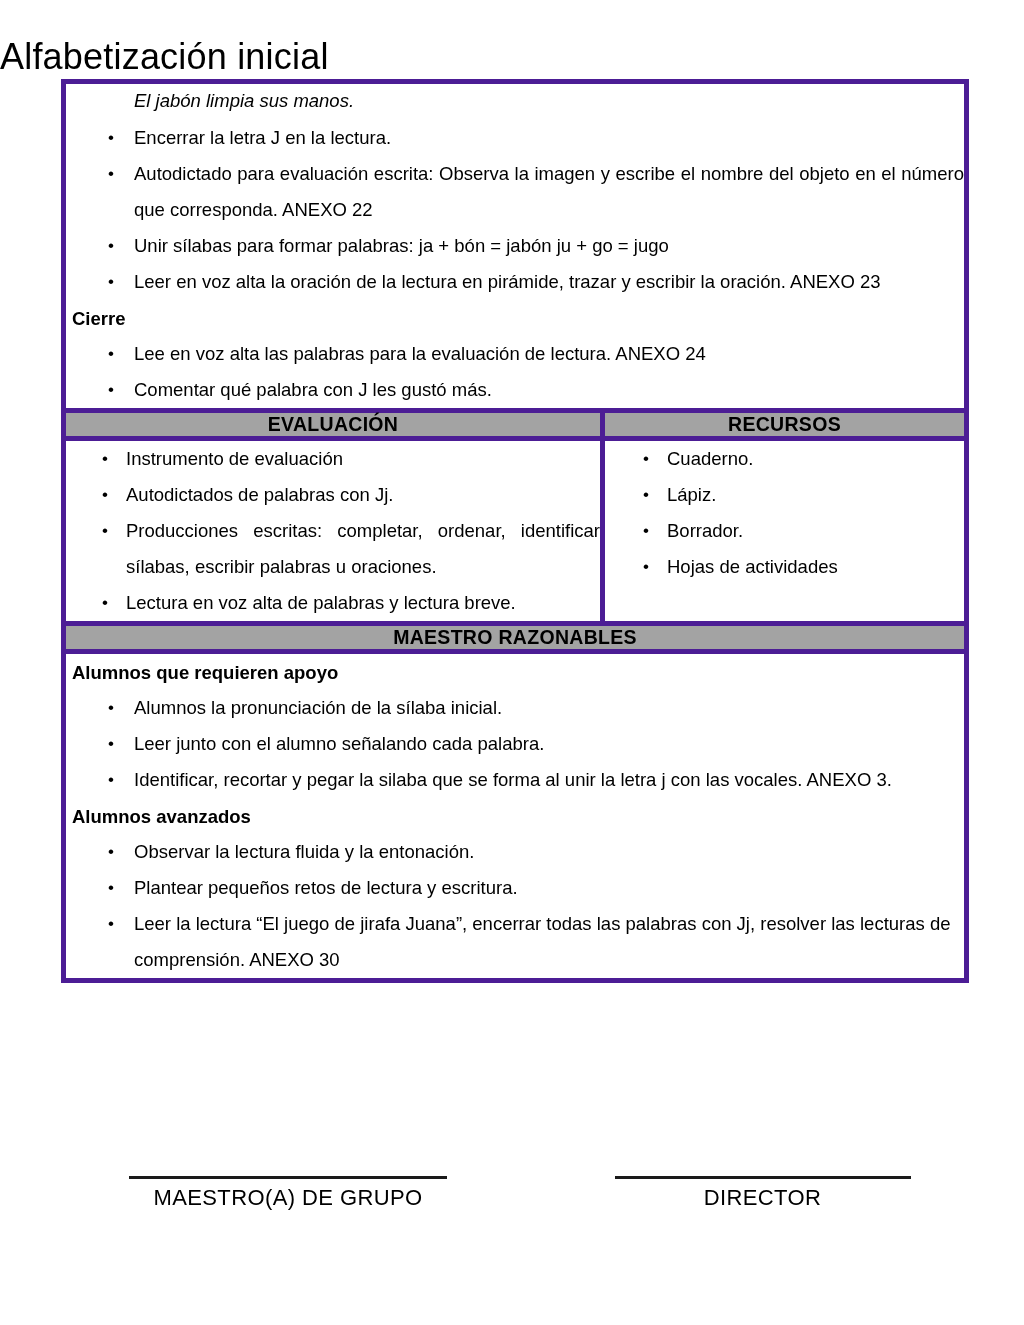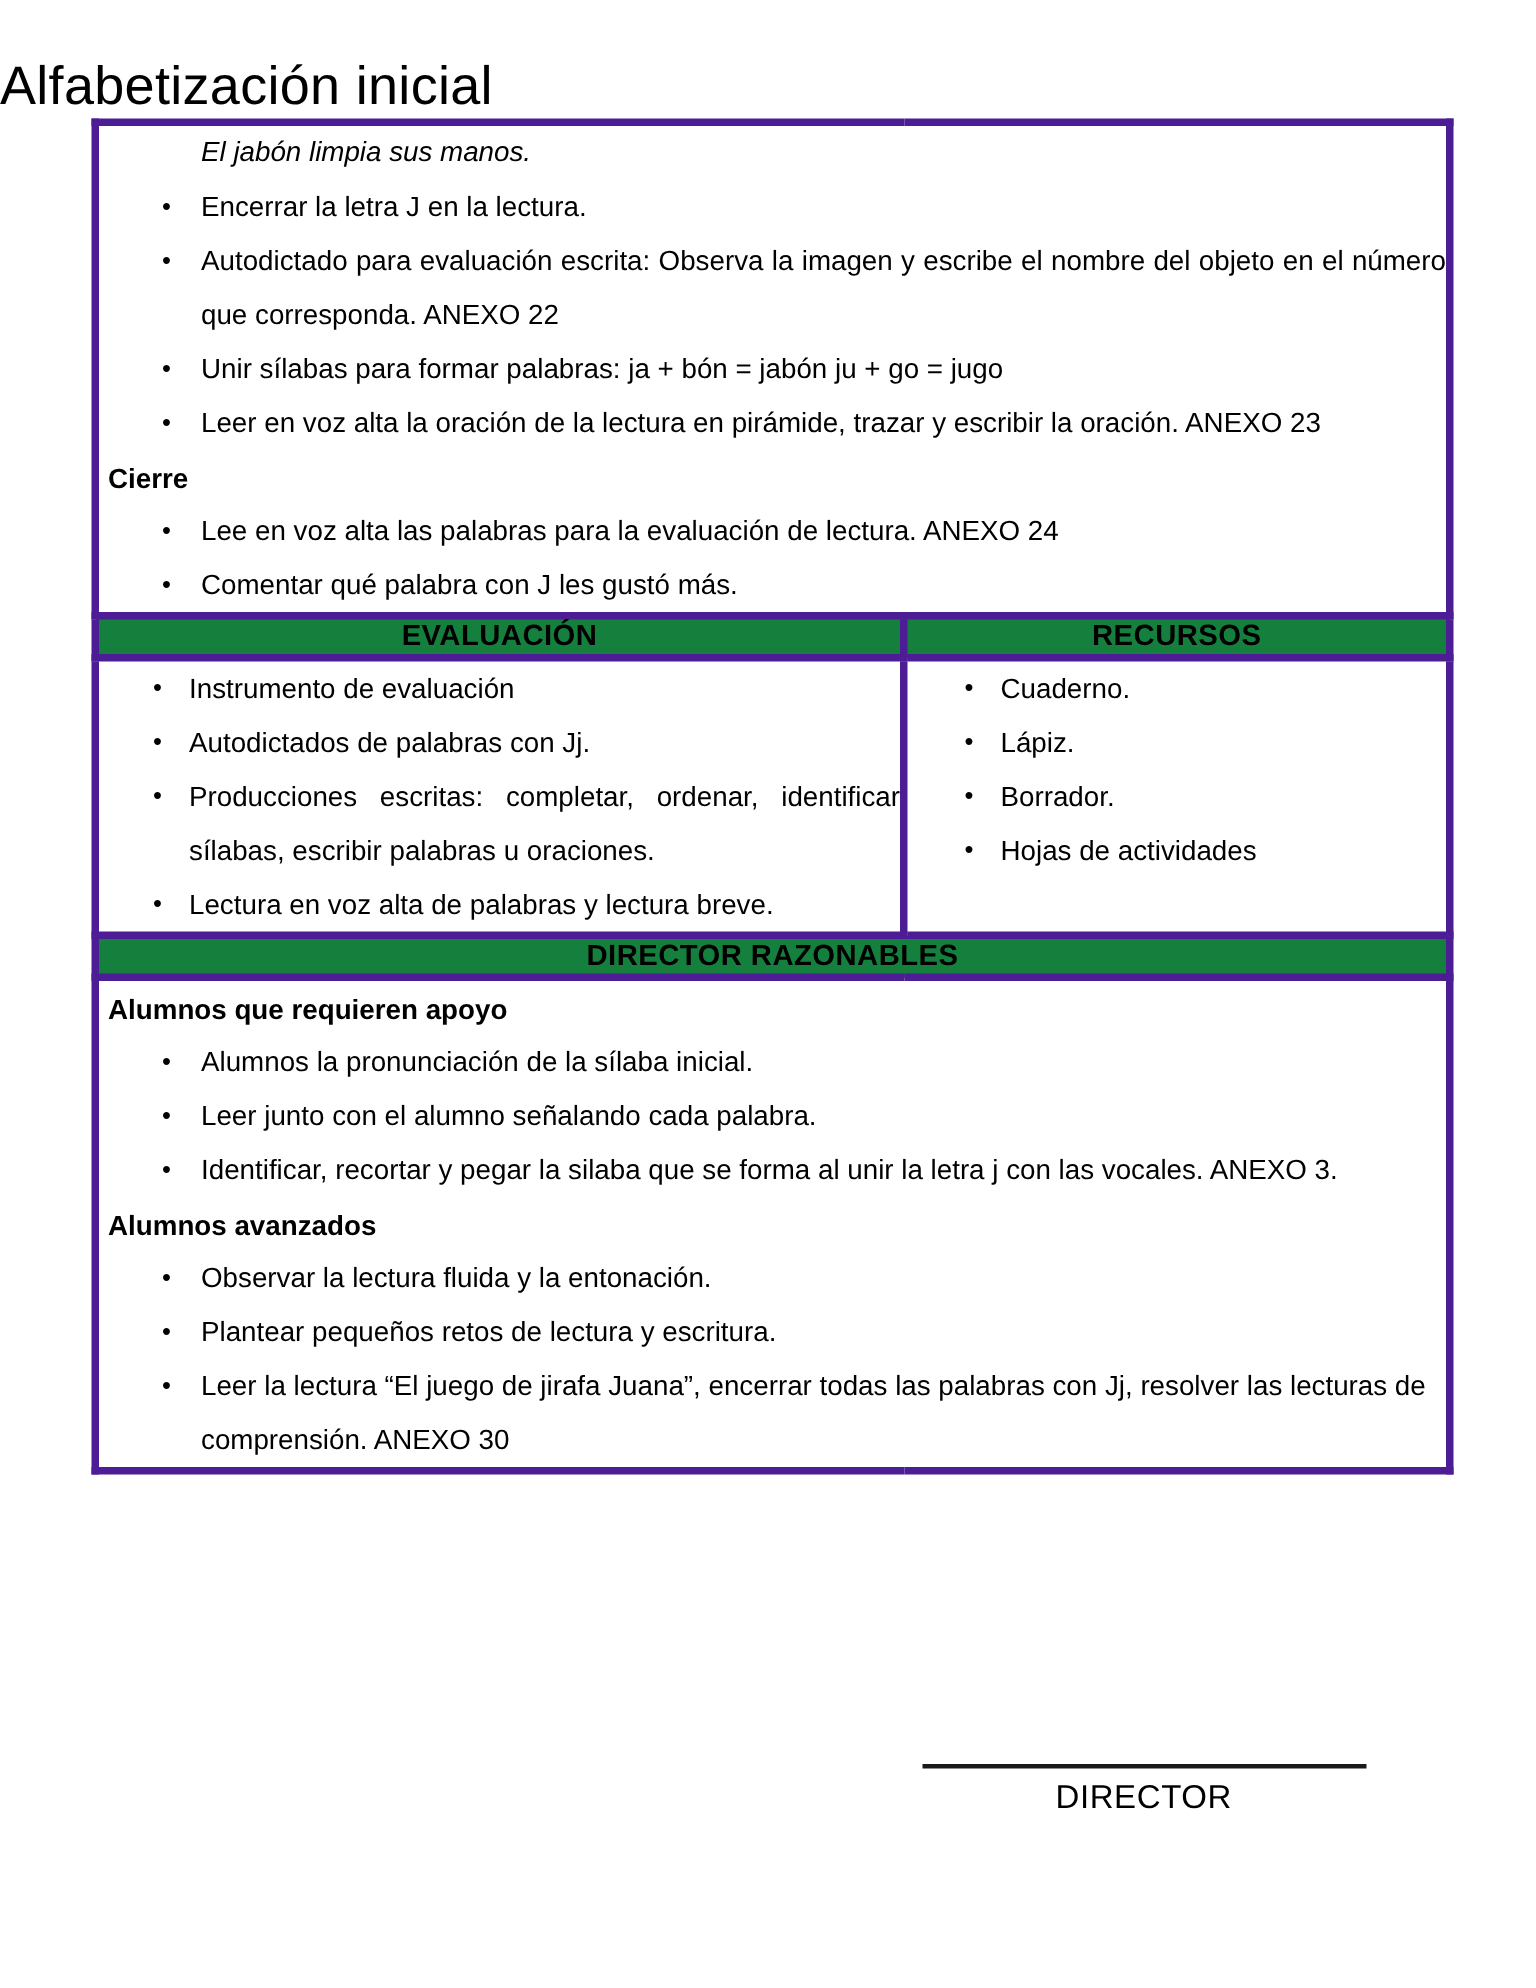--- a/index.html
+++ b/index.html
@@ -50,21 +50,21 @@
     vertical-align: top;
     padding: 0;
   }
 
   .cell-pad {
     padding: 6px 8px 10px 8px;
   }
 
   
   .hdr {
-    background: #15803d;
+    background: #a3a3a3;
     text-align: center;
     font-weight: bold;
     font-size: 19.5px;
     letter-spacing: 0.3px;
     padding: 5px 4px 6px 4px;
     vertical-align: middle;
   }
 
   
   .intro-line {
@@ -197,21 +197,21 @@
           <ul class="b">
             <li>Cuaderno.</li>
             <li>Lápiz.</li>
             <li>Borrador.</li>
             <li>Hojas de actividades</li>
           </ul>
         </td>
       </tr>
 
       <tr>
-        <td colspan="2" class="hdr">DIRECTOR RAZONABLES</td>
+        <td colspan="2" class="hdr">MAESTRO RAZONABLES</td>
       </tr>
 
       <tr>
         <td colspan="2" class="cell-pad adj-cell">
           <div class="sect-head">Alumnos que requieren apoyo</div>
           <ul class="b">
             <li>Alumnos la pronunciación de la sílaba inicial.</li>
             <li>Leer junto con el alumno señalando cada palabra.</li>
             <li>Identificar, recortar y pegar la silaba que se forma al unir la letra j con las vocales. ANEXO 3.</li>
           </ul>
@@ -221,19 +221,23 @@
             <li>Plantear pequeños retos de lectura y escritura.</li>
             <li>Leer la lectura “El juego de jirafa Juana”, encerrar todas las palabras con Jj, resolver las lecturas de comprensión. ANEXO 30</li>
           </ul>
         </td>
       </tr>
 
     </tbody>
   </table>
 
   <div class="sig-area">
+    <div class="sig sig-left">
+      <div class="rule"></div>
+      <div class="cap">MAESTRO(A)  DE GRUPO</div>
+    </div>
     <div class="sig sig-right">
       <div class="rule"></div>
       <div class="cap">DIRECTOR</div>
     </div>
   </div>
 
 </div>
 
 </body></html>

